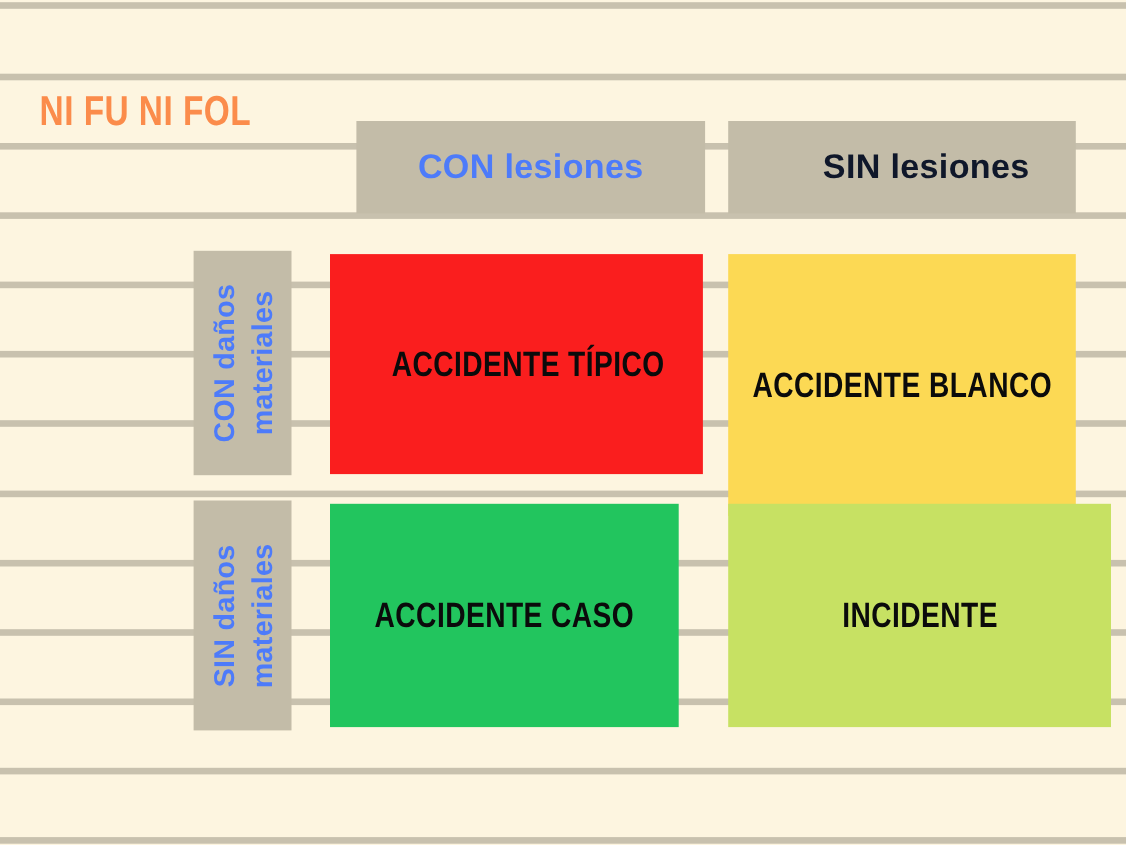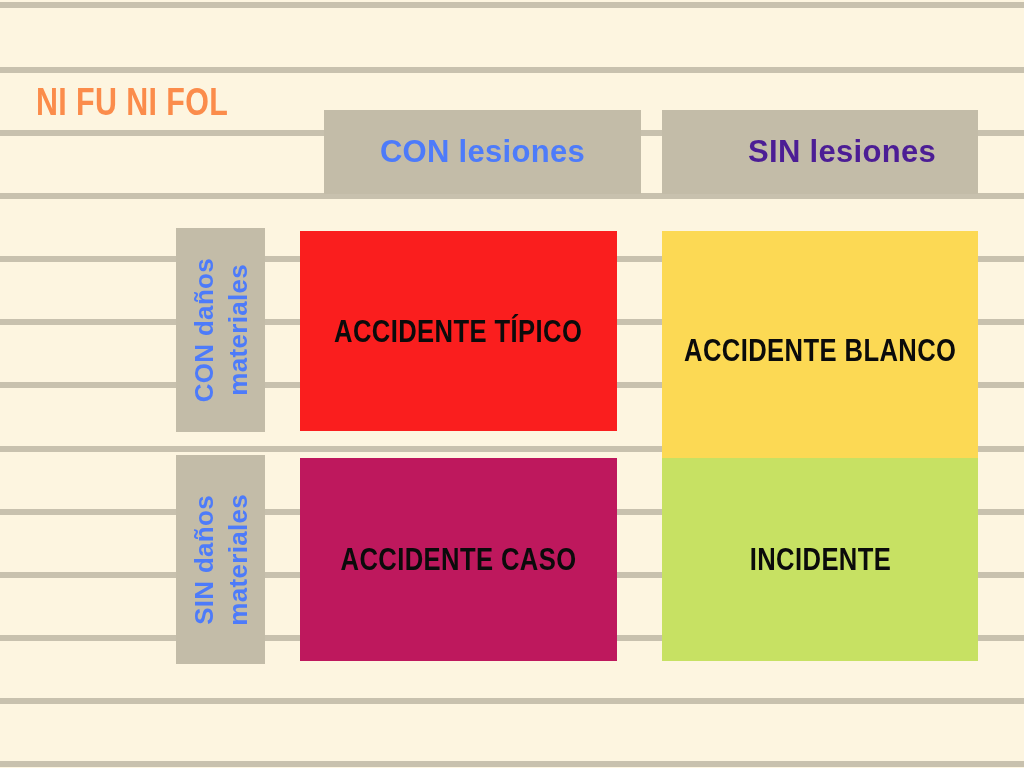--- a/index.html
+++ b/index.html
@@ -112,24 +112,24 @@
     font-weight: bold;
     font-family: "Liberation Sans Narrow", "Liberation Sans", sans-serif;
     letter-spacing: 0.5px;
     white-space: nowrap;
   }
   .cell .cell-label {
     display: inline-block;
     transform: scaleX(0.80);
     transform-origin: center center;
   }
-  #cell-r0c0 { left: 300px; top: 231px; width: 317px; height: 200px; }
+  #cell-r0c0 { left: 300px; top: 231px; width: 317px; height: 200px; padding-left: 22px; }
   #cell-r0c1 { left: 662px; top: 231px; width: 316px; height: 238px; }
   #cell-r1c0 { left: 300px; top: 458px; width: 317px; height: 203px; }
-  #cell-r1c1 { left: 662px; top: 458px; width: 316px; height: 203px; }
+  #cell-r1c1 { left: 662px; top: 458px; width: 348px; height: 203px; }
 </style>
 </head>
 <body style="background: rgb(253, 245, 224);">
 
 <div id="ruled-bg">
     <div class="rule-line" style="top: 2px; height: 6px; background: rgb(200, 193, 174);"></div>
     <div class="rule-line" style="top: 67px; height: 6px; background: rgb(200, 193, 174);"></div>
     <div class="rule-line" style="top: 130px; height: 6px; background: rgb(200, 193, 174);"></div>
     <div class="rule-line" style="top: 193px; height: 6px; background: rgb(200, 193, 174);"></div>
     <div class="rule-line" style="top: 256px; height: 6px; background: rgb(200, 193, 174);"></div>
@@ -145,42 +145,42 @@
 
 <div id="board">
 
   <div id="page-title" style="color: rgb(251, 140, 75);">NI FU NI FOL</div>
 
   <div class="col-header" id="col-header-con" style="background: rgb(195, 188, 168);">
     <span style="color: rgb(77, 123, 250);">CON lesiones</span>
   </div>
 
   <div class="col-header" id="col-header-sin" style="background: rgb(195, 188, 168);">
-    <span style="color: #4c1d95; margin-left: 44px;">SIN lesiones</span>
+    <span style="color: #0f172a; margin-left: 44px;">SIN lesiones</span>
   </div>
 
   <div class="row-header" id="row-header-con" style="background: rgb(195, 188, 168);">
     <span class="vline" style="color: rgb(77, 123, 250);">CON daños</span>
     <span class="vline" style="color: rgb(77, 123, 250);">materiales</span>
   </div>
 
   <div class="row-header" id="row-header-sin" style="background: rgb(195, 188, 168);">
     <span class="vline" style="color: rgb(77, 123, 250);">SIN daños</span>
     <span class="vline" style="color: rgb(77, 123, 250);">materiales</span>
   </div>
 
   <div class="cell" id="cell-r0c0" style="background: rgb(250, 30, 30);">
     <span class="cell-label" style="color: rgb(11, 11, 11);">ACCIDENTE TÍPICO</span>
   </div>
 
   <div class="cell" id="cell-r0c1" style="background: rgb(252, 217, 84);">
     <span class="cell-label" style="color: rgb(11, 11, 11);">ACCIDENTE BLANCO</span>
   </div>
 
-  <div class="cell" id="cell-r1c0" style="background: #be185d;">
+  <div class="cell" id="cell-r1c0" style="background: #22c55e;">
     <span class="cell-label" style="color: rgb(11, 11, 11);">ACCIDENTE CASO</span>
   </div>
 
   <div class="cell" id="cell-r1c1" style="background: rgb(199, 225, 99);">
     <span class="cell-label" style="color: rgb(11, 11, 11);">INCIDENTE</span>
   </div>
 
 </div>
 
 </body></html>

